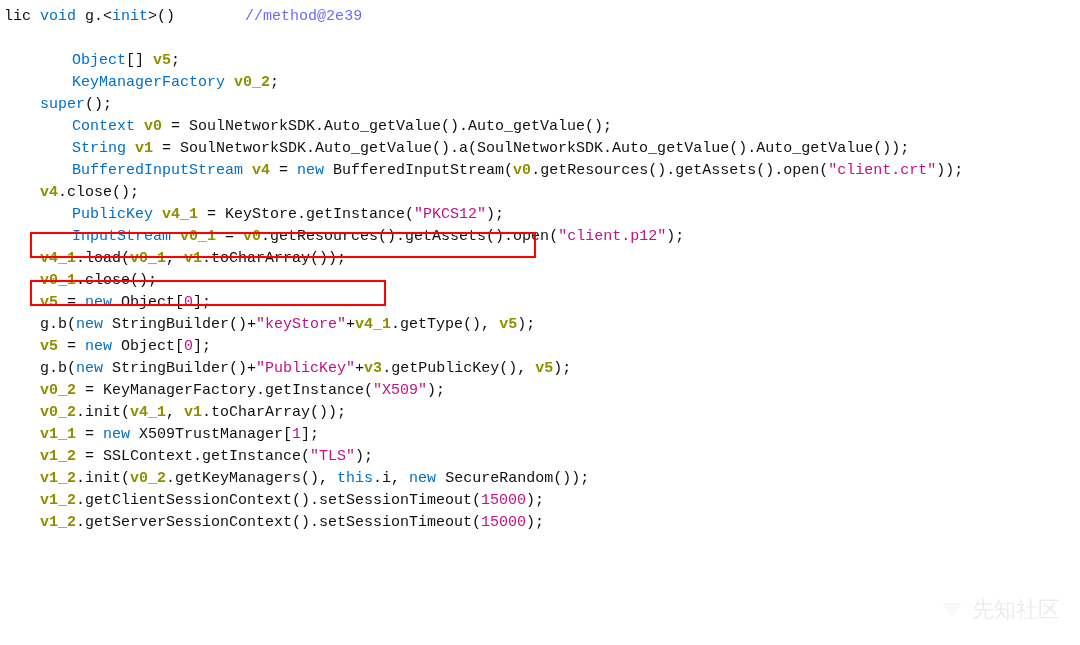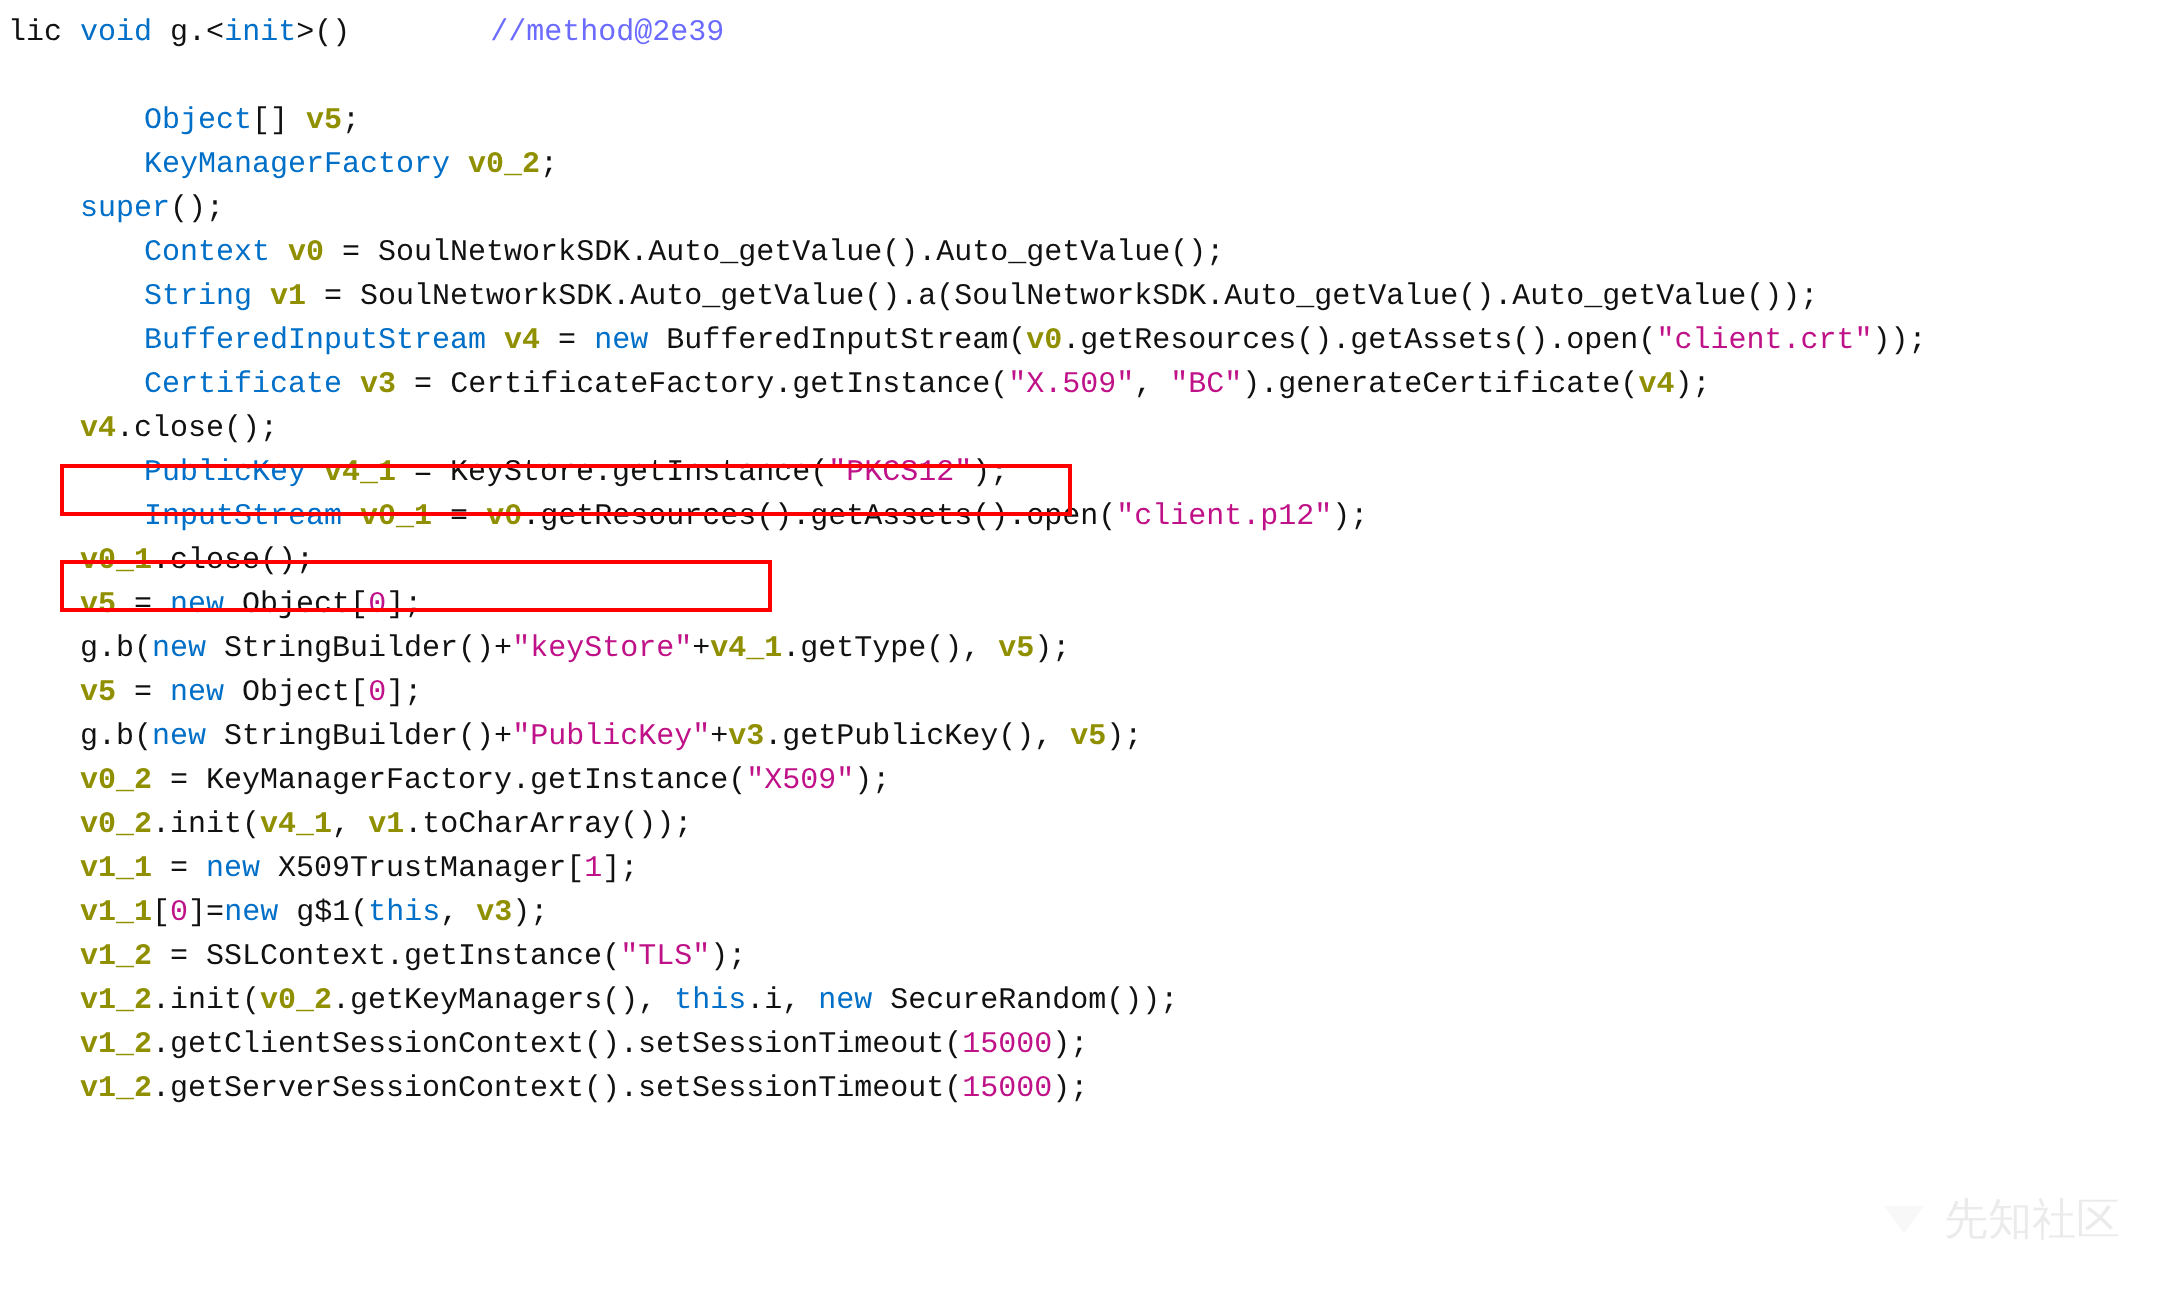--- a/index.html
+++ b/index.html
@@ -68,46 +68,45 @@
 
 
   <div class="line indent2"><span class="kw">super</span><span>();</span></div>
 
   <div class="line indent2"><span class="cls">Context </span><span class="v">v0</span><span> = </span><span>SoulNetworkSDK.Auto_getValue().Auto_getValue();</span></div>
 
   <div class="line indent2"><span class="cls">String </span><span class="v">v1</span><span> = </span><span>SoulNetworkSDK.Auto_getValue().a(SoulNetworkSDK.Auto_getValue().Auto_getValue());</span></div>
 
   <div class="line indent2"><span class="cls">BufferedInputStream </span><span class="v">v4</span><span> = </span><span class="kw">new</span><span> BufferedInputStream(</span><span class="v">v0</span><span>.getResources().getAssets().open(</span><span class="str">"client.crt"</span><span>));</span></div>
 
-  <div class="line indent2"><span class="cls">Certificate </span><span class="v">v3</span><span> = </span><span>CertificateFactory.getInstance(</span><span class="str">"X.509"</span><span>, </span><span class="str">"BC"</span><span>).generateCertificate(</span><span class="v">v4</span><span>);</span></div>
 
   <div class="line indent2"><span class="v">v4</span><span>.close();</span></div>
 
   <div class="line indent2"><span class="cls">PublicKey </span><span class="v">v4_1</span><span> = </span><span>KeyStore.getInstance(</span><span class="str">"PKCS12"</span><span>);</span></div>
 
   <div class="line indent2"><span class="cls">InputStream </span><span class="v">v0_1</span><span> = </span><span class="v">v0</span><span>.getResources().getAssets().open(</span><span class="str">"client.p12"</span><span>);</span></div>
 
+  <div class="line indent2"><span class="v">v4_1</span><span>.load(</span><span class="v">v0_1</span><span>, </span><span class="v">v1</span><span>.toCharArray());</span></div>
 
   <div class="line indent2"><span class="v">v0_1</span><span>.close();</span></div>
 
   <div class="line indent2"><span class="v">v5</span><span> = </span><span class="kw">new</span><span> Object[</span><span class="num">0</span><span>];</span></div>
 
   <div class="line indent2"><span>g.b(</span><span class="kw">new</span><span> StringBuilder()+</span><span class="str">"keyStore"</span><span>+</span><span class="v">v4_1</span><span>.getType(), </span><span class="v">v5</span><span>);</span></div>
 
   <div class="line indent2"><span class="v">v5</span><span> = </span><span class="kw">new</span><span> Object[</span><span class="num">0</span><span>];</span></div>
 
   <div class="line indent2"><span>g.b(</span><span class="kw">new</span><span> StringBuilder()+</span><span class="str">"PublicKey"</span><span>+</span><span class="v">v3</span><span>.getPublicKey(), </span><span class="v">v5</span><span>);</span></div>
 
   <div class="line indent2"><span class="v">v0_2</span><span> = </span><span>KeyManagerFactory.getInstance(</span><span class="str">"X509"</span><span>);</span></div>
 
   <div class="line indent2"><span class="v">v0_2</span><span>.init(</span><span class="v">v4_1</span><span>, </span><span class="v">v1</span><span>.toCharArray());</span></div>
 
   <div class="line indent2"><span class="v">v1_1</span><span> = </span><span class="kw">new</span><span> X509TrustManager[</span><span class="num">1</span><span>];</span></div>
 
-  <div class="line indent2"><span class="v">v1_1</span><span>[</span><span class="num">0</span><span>]=</span><span class="kw">new</span><span> g$1(</span><span class="kw">this</span><span>, </span><span class="v">v3</span><span>);</span></div>
 
 
   <div class="line indent2"><span class="v">v1_2</span><span> = </span><span>SSLContext.getInstance(</span><span class="str">"TLS"</span><span>);</span></div>
 
   <div class="line indent2"><span class="v">v1_2</span><span>.init(</span><span class="v">v0_2</span><span>.getKeyManagers(), </span><span class="kw">this</span><span>.i, </span><span class="kw">new</span><span> SecureRandom());</span></div>
 
   <div class="line indent2"><span class="v">v1_2</span><span>.getClientSessionContext().setSessionTimeout(</span><span class="num">15000</span><span>);</span></div>
 
   <div class="line indent2"><span class="v">v1_2</span><span>.getServerSessionContext().setSessionTimeout(</span><span class="num">15000</span><span>);</span></div>
 

